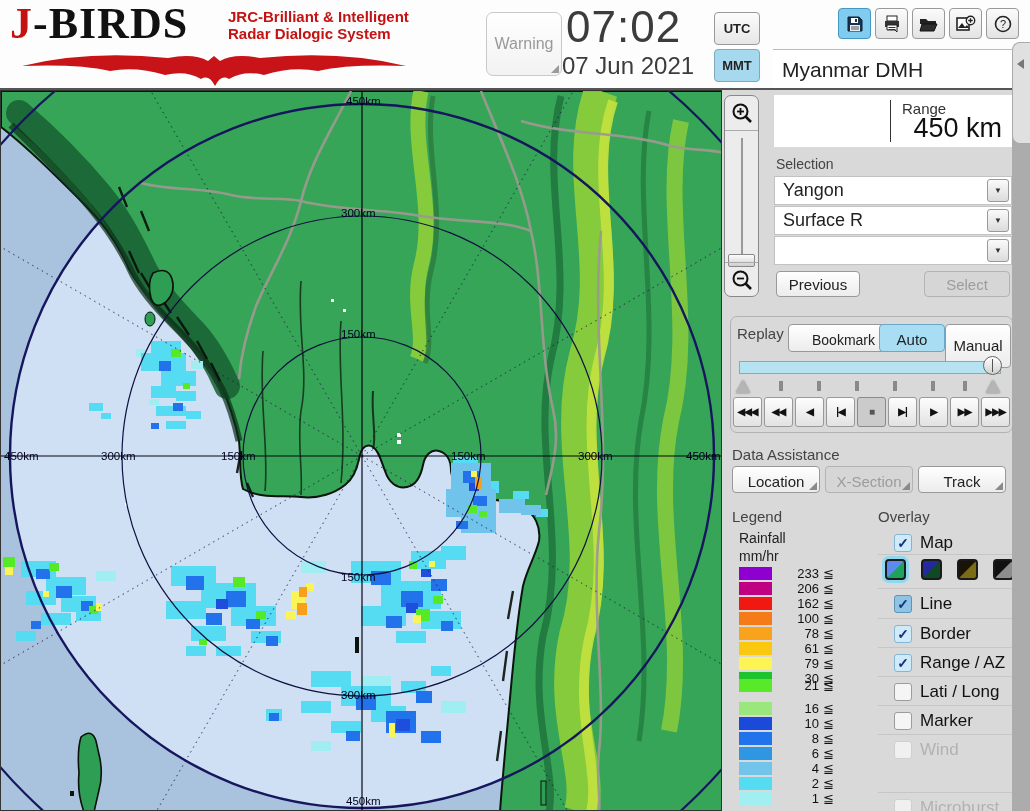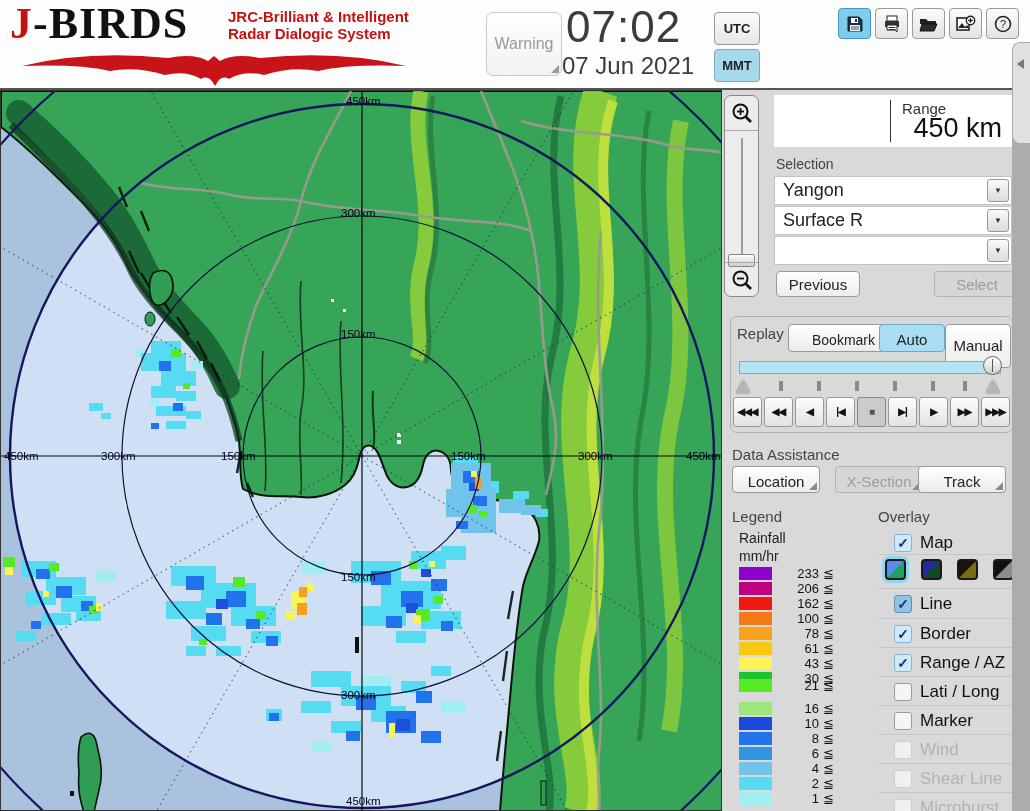--- a/index.html
+++ b/index.html
@@ -38,21 +38,21 @@
   #zoom-groove{position:absolute;left:16px;top:42px;width:2px;height:118px;background:#999;}
   #zoom-thumb{position:absolute;left:3px;top:158px;width:27px;height:13px;background:linear-gradient(#fcfcfc,#cfcfcf);border:1px solid #888;border-radius:2px;box-sizing:border-box;}
   #range-box{position:absolute;left:52px;top:5px;width:238px;height:52px;background:#fff;}
   #range-div{position:absolute;left:116px;top:5px;width:1px;height:42px;background:#333;}
   #range-label{position:absolute;left:128px;top:5px;font-size:15px;color:#333;}
   #range-value{position:absolute;right:10px;top:18px;font-size:27px;color:#111;}
   #selection-label{left:54px;top:66px;font-size:14px;}
   .drop{position:absolute;left:52px;width:238px;height:29px;background:#fff;border:1px solid #c2c2c2;box-sizing:border-box;font-size:18px;color:#222;line-height:27px;padding-left:8px;}
   .droparrow{position:absolute;right:2px;top:2px;width:22px;height:23px;background:linear-gradient(#fafafa,#dcdcdc);border:1px solid #999;border-radius:3px;box-sizing:border-box;text-align:center;font-size:8px;color:#333;line-height:21px;}
   .btn{position:absolute;background:linear-gradient(#ffffff,#ececec);border:1px solid #999;border-radius:4px;font-size:15px;color:#222;text-align:center;box-sizing:border-box;}
-  .btn.disabled{background:#d6d6d6;color:#9c9c9c;border-color:#b3b3b3;margin-left:10px;}
+  .btn.disabled{background:#d6d6d6;color:#9c9c9c;border-color:#b3b3b3;}
   .fold::after{content:"";position:absolute;right:2px;bottom:2px;width:0;height:0;border-left:8px solid transparent;border-bottom:8px solid #8a8a8a;}
   #replay-group{position:absolute;left:8px;top:226px;width:281px;height:115px;border:1px solid #b2b2b2;border-radius:7px;}
   #replay-label{left:6px;top:8px;}
   #bookmark-btn{left:57px;top:7px;width:111px;height:28px;line-height:28px;font-size:14px;}
   #auto-btn{left:148px;top:7px;width:66px;height:28px;line-height:28px;background:#a9ddf4;border-color:#6aa7c8;}
   #manual-btn{left:214px;top:7px;width:66px;height:44px;line-height:28px;}
   #replay-track{position:absolute;left:8px;top:44px;width:262px;height:13px;background:#b5e3f2;border:1px solid #95a5ad;box-sizing:border-box;}
   #replay-thumb{position:absolute;left:252px;top:39px;width:19px;height:19px;border-radius:50%;background:linear-gradient(#ffffff,#d0d0d0);border:1px solid #666;box-sizing:border-box;}
   #replay-thumb::after{content:"";position:absolute;left:8px;top:2px;width:1px;height:13px;background:#555;}
   .tri{position:absolute;width:0;height:0;border-left:7px solid transparent;border-right:7px solid transparent;border-bottom:13px solid #b5b5b5;filter:drop-shadow(0 0 1px #777);}
@@ -132,20 +132,21 @@
       <circle cx="14.5" cy="5.5" r="4.2" fill="#fff" stroke="#222" stroke-width="1.4"></circle>
       <path d="M14.5,3.2 v4.6 M12.2,5.5 h4.6" stroke="#222" stroke-width="1.4"></path>
     </svg>
   </div>
   <div class="toolbtn" style="left:986px;">
     <svg width="18" height="18" viewBox="0 0 18 18">
       <circle cx="9" cy="9" r="7.5" fill="none" stroke="#222" stroke-width="1.6"></circle>
       <text x="9" y="13" text-anchor="middle" font-size="11" font-family="Liberation Sans" fill="#222">?</text>
     </svg>
   </div>
+  <div id="station-box">Myanmar DMH</div>
 </div>
 
 <div id="map">
 <svg width="722" height="721" viewBox="0 0 722 721">
 
   <rect x="0" y="0" width="722" height="721" fill="#a9c2de"></rect>
   <circle cx="361" cy="365" r="352" fill="#cfe0f4"></circle>
 
   <g>
     <path fill="#36a557" stroke="#0b150d" stroke-width="2" d="M0,36
@@ -480,21 +481,21 @@
       <div class="lval">78</div>
       <div class="lleq">≦</div>
     </div>
   <div class="lrow" style="top:551px;">
       <div class="lswatch" style="background: rgb(251, 200, 16);"></div>
       <div class="lval">61</div>
       <div class="lleq">≦</div>
     </div>
   <div class="lrow" style="top:566px;">
       <div class="lswatch" style="background: rgb(252, 243, 85);"></div>
-      <div class="lval">43</div>
+      <div class="lval">79</div>
       <div class="lleq">≦</div>
     </div>
   <div class="lrow" style="top:581px;">
       <div class="lswatch" style="background: rgb(30, 196, 45);"></div>
       <div class="lval">30</div>
       <div class="lleq">≦</div>
     </div>
   <div class="lrow" style="top:588px;">
       <div class="lswatch" style="background: rgb(88, 233, 41);"></div>
       <div class="lval">21</div>
@@ -563,24 +564,20 @@
     <div class="olabel">Lati / Long</div>
   </div>
   <div class="orow" style="top:615px;">
     <div class="cbox"></div>
     <div class="olabel">Marker</div>
   </div>
   <div class="orow" style="top:644px;">
     <div class="cbox disabled"></div>
     <div class="olabel dim">Wind</div>
   </div>
-  <div class="orow" style="top:673px;">
-    <div class="cbox disabled"></div>
-    <div class="olabel dim">Shear Line</div>
-  </div>
   <div class="orow" style="top:702px;">
     <div class="cbox disabled"></div>
     <div class="olabel dim">Microburst</div>
   </div>
 </div>
 
 <div id="side-strip"></div>
 <div id="collapse-tab"></div>
 
 </body></html>

